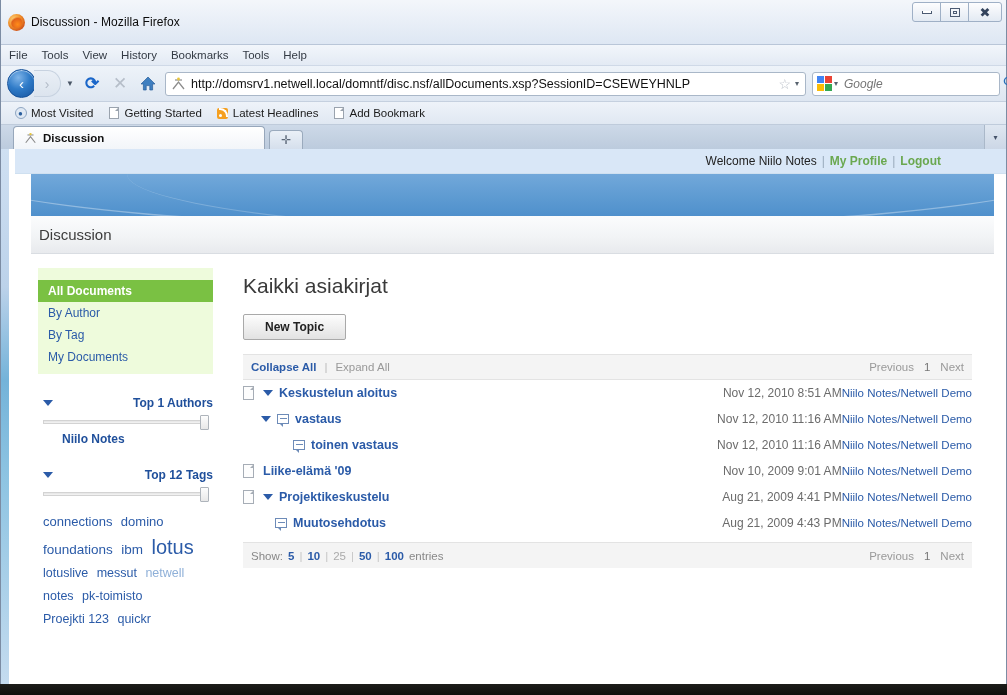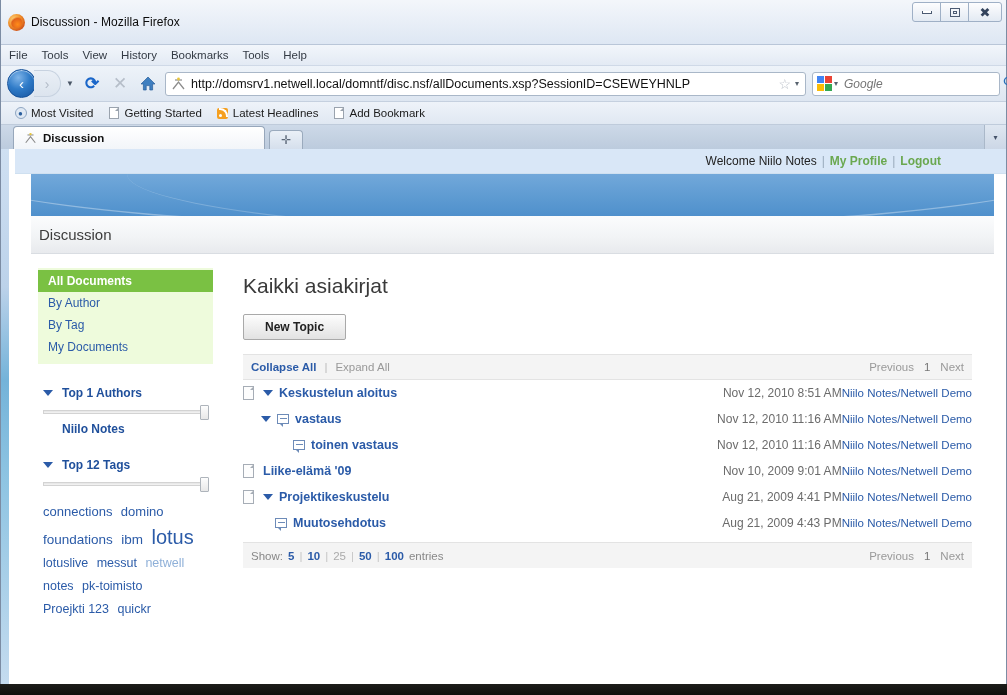--- a/index.html
+++ b/index.html
@@ -281,27 +281,28 @@
     width: 190px; flex:none;
     padding: 14px 8px 0 7px;
     background:#fff;
   }
   .nav-box { background:#eefbdc; padding: 2px 0 6px 0; }
   .nav-item {
     display:block; font-size:12px; color:#2b5ba8;
     padding: 4px 10px; text-decoration:none;
   }
   .nav-item.active {
-    background:#7ac143; color:#fff; font-weight:bold;
+    background:#7ac143; color:#fff; font-weight:bold;margin-top:10px;
   }
   .side-section { margin-top: 22px; }
   .side-head {
     display:flex;align-items:center;gap:9px;
     font-size:12px; color:#1f4f9b; font-weight:bold;
     padding-left:5px;
+    justify-content:space-between;
   }
   .tri-down{
     width:0;height:0;border-left:5px solid transparent;border-right:5px solid transparent;
     border-top:6px solid #2b5ba8;
   }
   .slider {
     margin: 10px 5px 8px 5px;
     height: 4px;
     background: linear-gradient(180deg,#e4e4e4,#f4f4f4);
     border:1px solid #d3d3d3;

